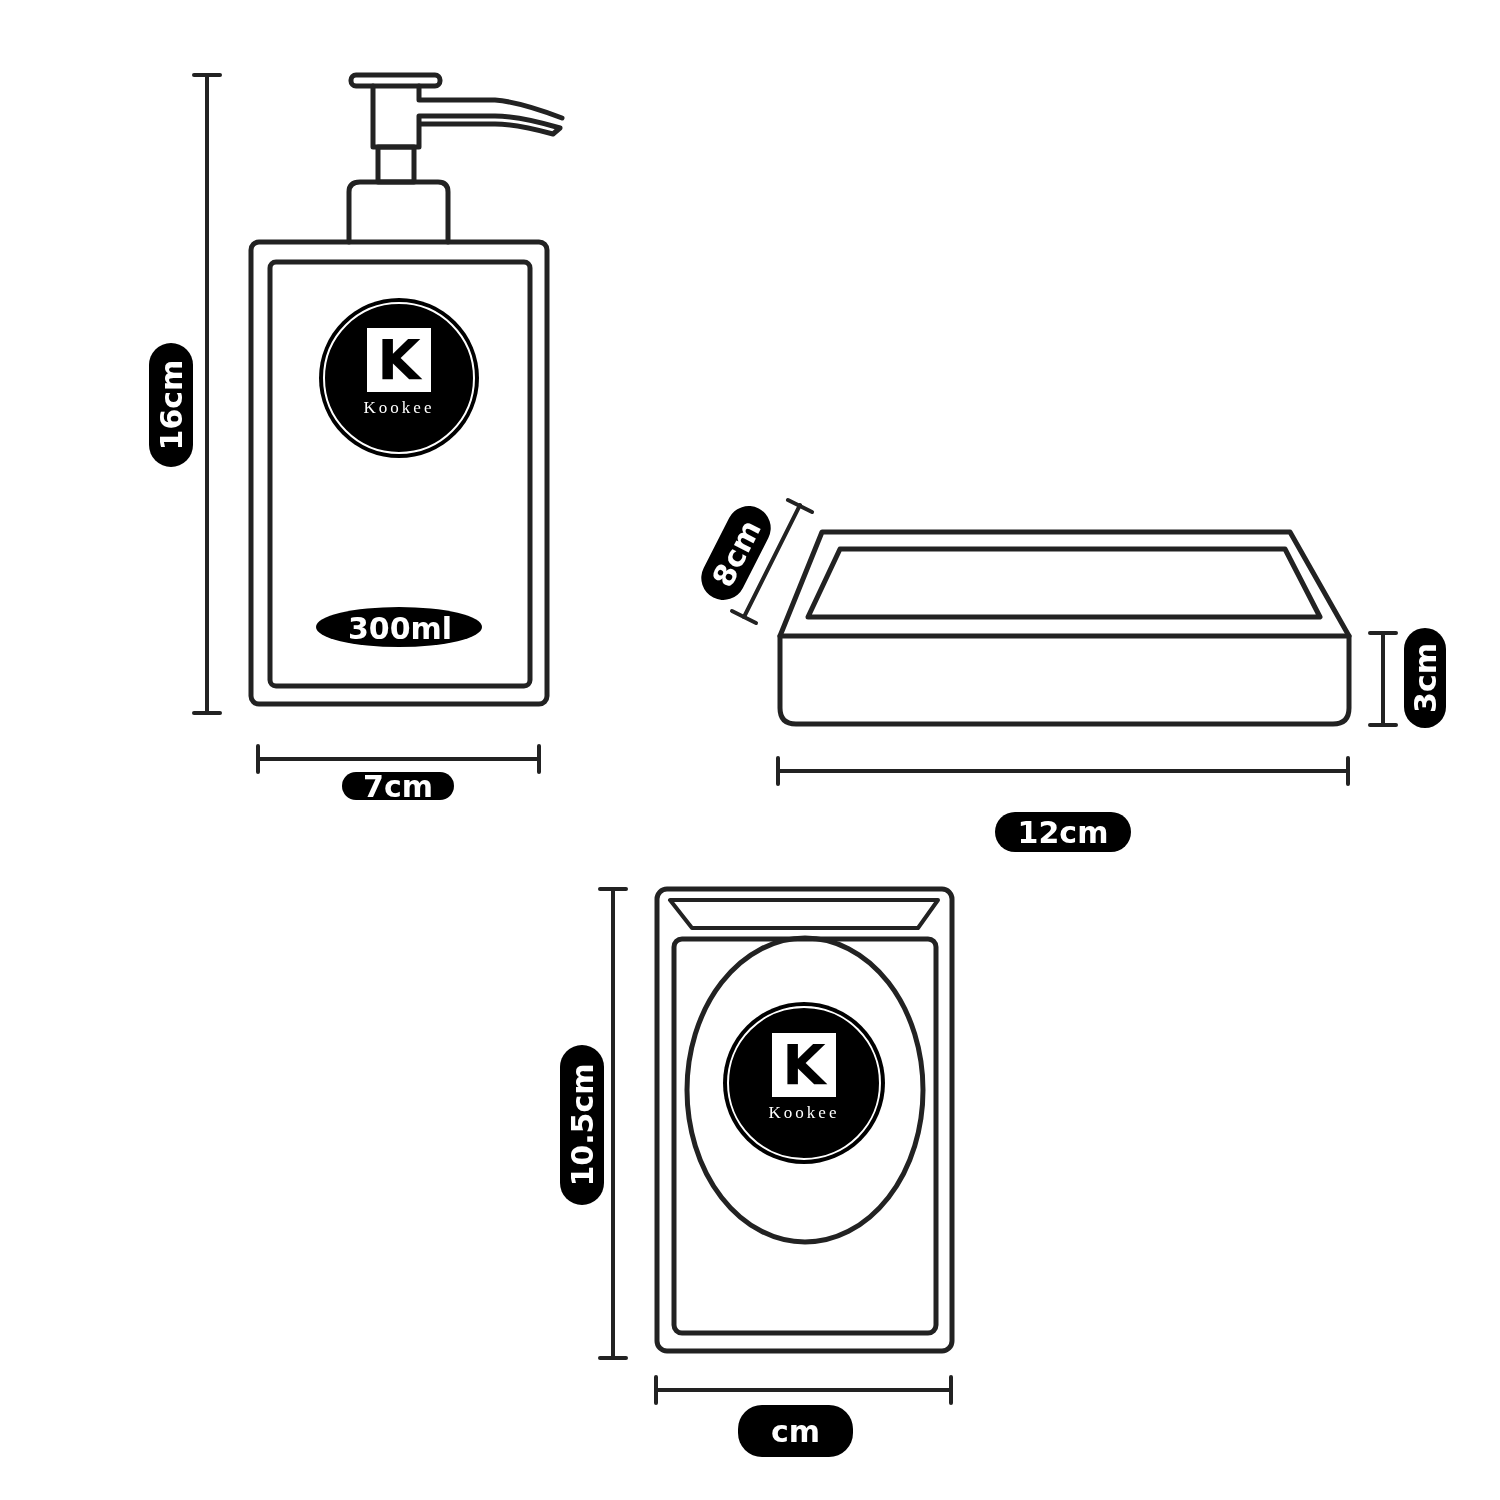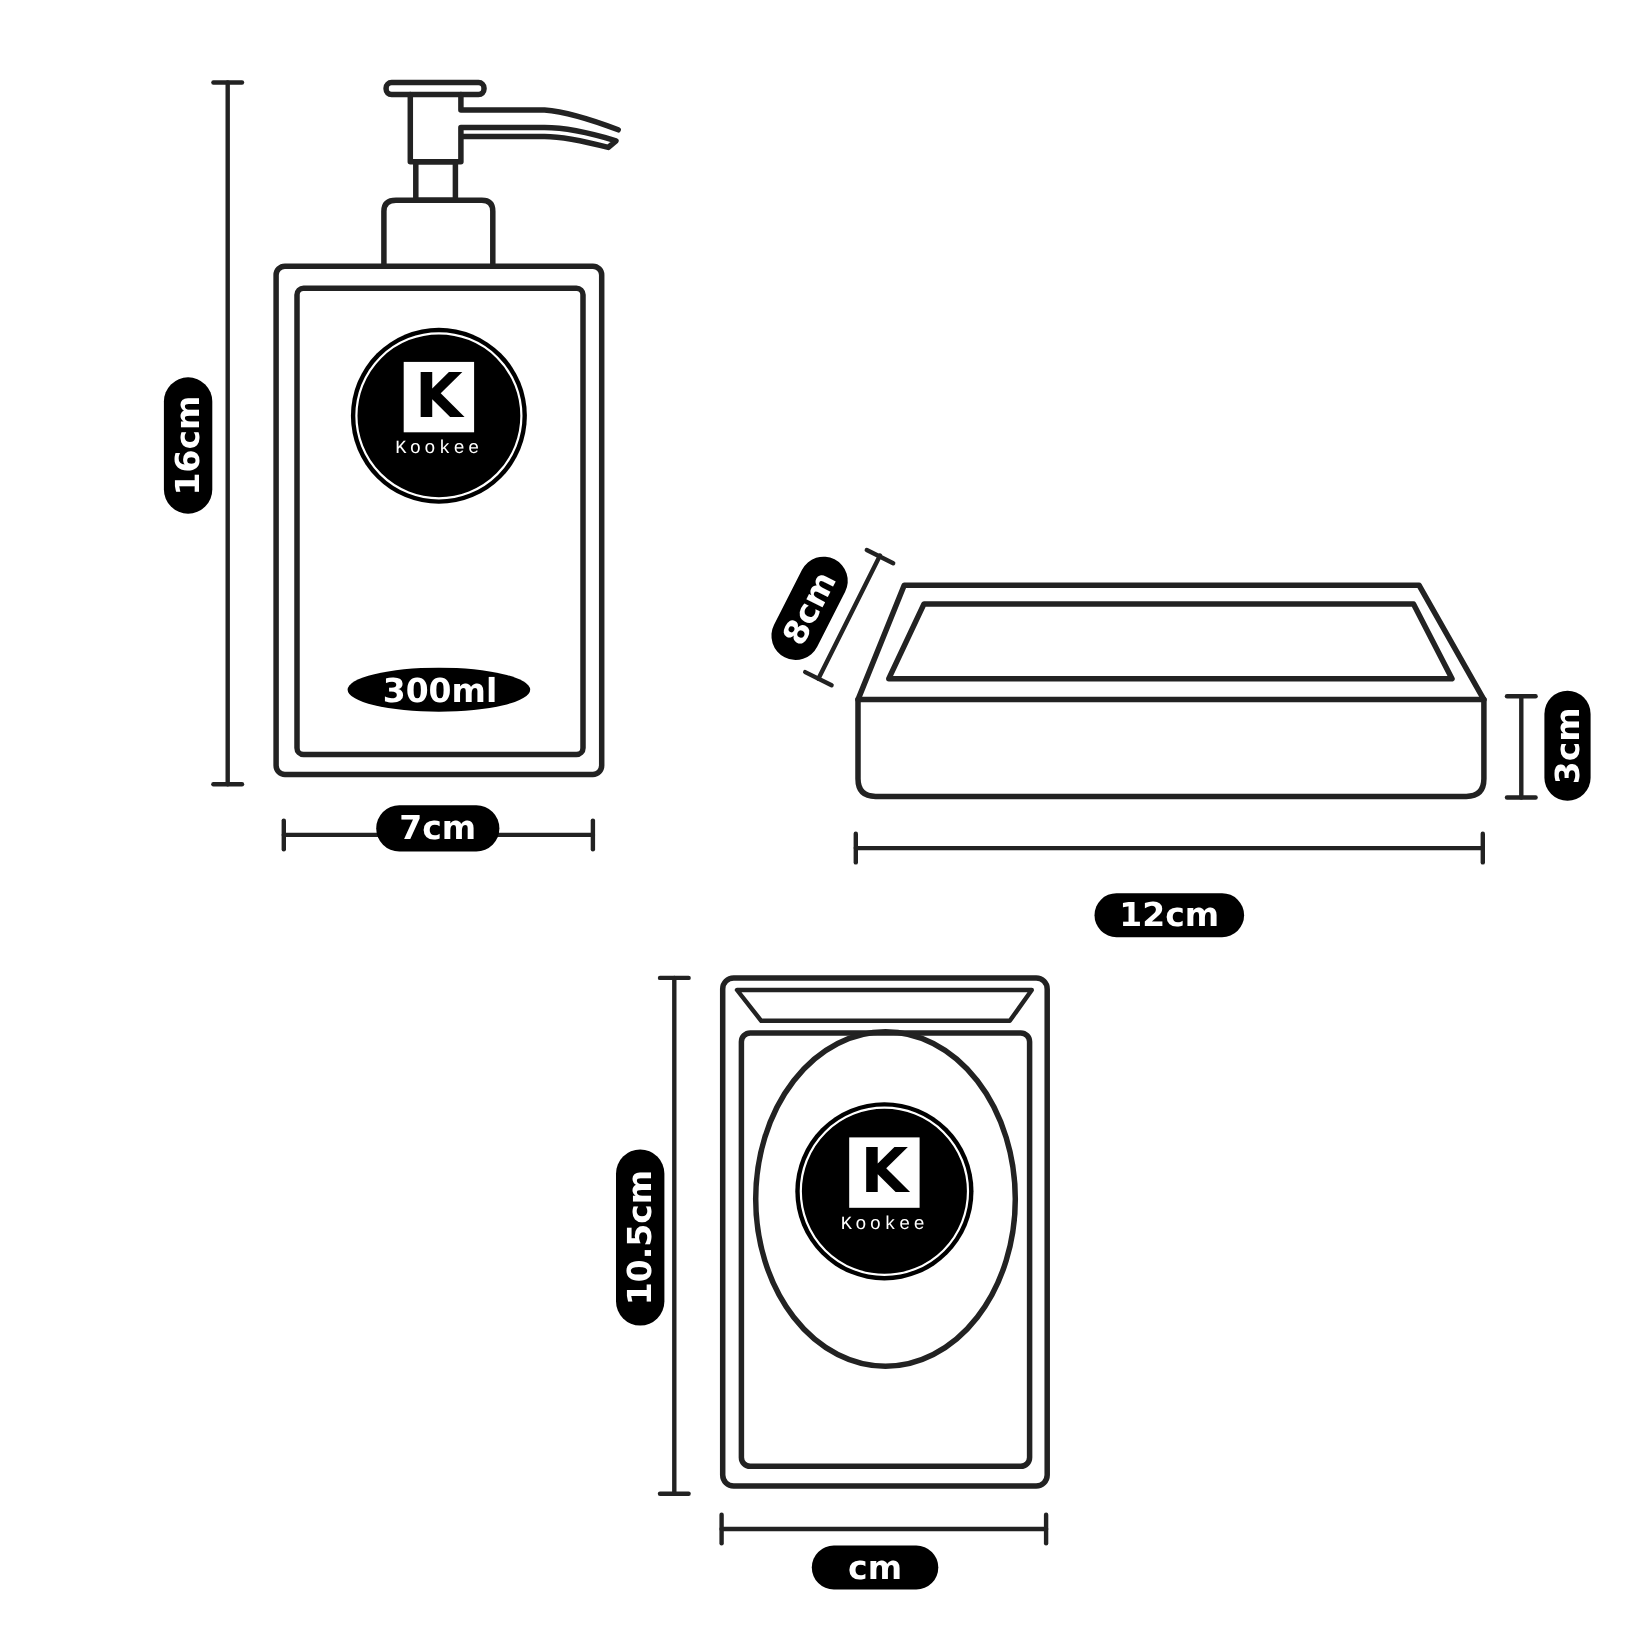--- a/index.html
+++ b/index.html
@@ -2,21 +2,21 @@
 <html><head>
 <meta charset="utf-8">
 <style>
   html,body{margin:0;padding:0;background:#ffffff;}
   body{width:1500px;height:1500px;position:relative;overflow:hidden;font-family:"DejaVu Sans",sans-serif;}
   svg.art{position:absolute;left:0;top:0;width:1500px;height:1500px;}
   .pill{position:absolute;background:#000;color:#fff;font-weight:bold;font-size:30px;border-radius:24px;display:flex;align-items:center;justify-content:center;font-family:"DejaVu Sans",sans-serif;white-space:nowrap;}
   .logo{position:absolute;border-radius:50%;background:#000;display:flex;flex-direction:column;align-items:center;justify-content:center;}
   .logo::after{content:"";position:absolute;inset:4px;border:2px solid #fff;border-radius:50%;}
   .logo .kbox{background:#fff;display:flex;align-items:center;justify-content:center;}
-  .logo .brand{color:#fff;font-family:Liberation Mono, monospace;letter-spacing:3px;margin-top:6px;}
+  .logo .brand{color:#fff;font-family:Liberation Serif, serif;letter-spacing:3px;margin-top:6px;}
 </style>
 </head>
 <body>
 
 <svg class="art" viewBox="0 0 1500 1500" fill="none" stroke="#222" stroke-width="5" stroke-linejoin="round" stroke-linecap="round">
 
   <g>
     <rect x="351" y="75" width="89" height="11" rx="5"></rect>
     <path d="M373 86 V147 H419 V116 H495 Q520 116 560 128 L553 134 Q515 124 495 124 H419"></path>
     <path d="M419 86 V100 H495 Q520 102 562 118"></path>
@@ -90,35 +90,35 @@
 <div class="logo" style="left:723px;top:1002px;width:162px;height:162px;">
   <div class="kbox" style="width:64px;height:64px;margin-top:-10px;">
     <span style="font-size:56px;font-weight:bold;color:#000;line-height:1;">K</span>
   </div>
   <span class="brand" style="font-size:17px;">Kookee</span>
 </div>
 
 <div class="pill" style="left:109px;top:383px;width:124px;height:44px;transform:rotate(-90deg);">
   <span>16cm</span>
 </div>
-<div class="pill" style="left:342px;top:732px;width:112px;height:42px;">
+<div class="pill" style="left:342px;top:772px;width:112px;height:28px;">
   <span>7cm</span>
 </div>
 <div class="pill" style="left:318px;top:608px;width:164px;height:40px;background:transparent;font-size:30px;">
   <span>300ml</span>
 </div>
 
 <div class="pill" style="left:686px;top:531px;width:100px;height:44px;transform:rotate(-63deg);">
   <span>8cm</span>
 </div>
 <div class="pill" style="left:1375px;top:657px;width:100px;height:42px;transform:rotate(-90deg);">
   <span>3cm</span>
 </div>
 <div class="pill" style="left:995px;top:812px;width:136px;height:40px;">
   <span>12cm</span>
 </div>
 
 <div class="pill" style="left:502px;top:1103px;width:160px;height:44px;transform:rotate(-90deg);">
   <span>10.5cm</span>
 </div>
-<div class="pill" style="left:738px;top:1405px;width:115px;height:40px;">
+<div class="pill" style="left:738px;top:1405px;width:115px;height:52px;">
   <span>cm</span>
 </div>
 
 </body></html>

